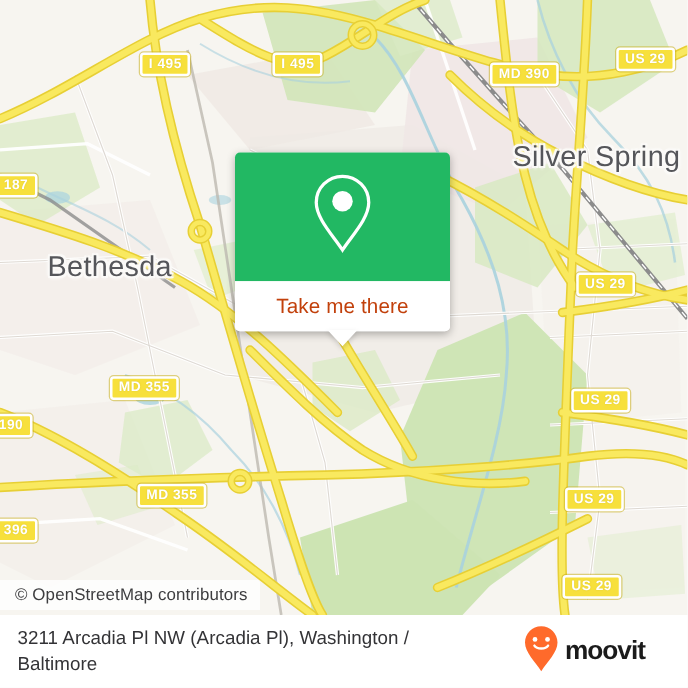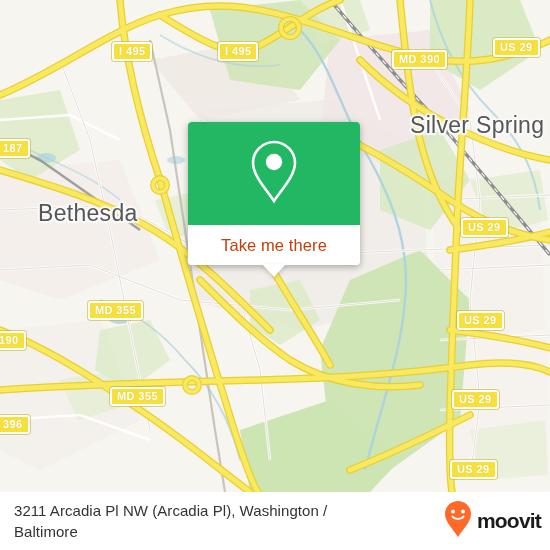--- a/index.html
+++ b/index.html
@@ -115,21 +115,21 @@
 
   
   .bottom-bar {
     position: absolute;
     left: 0; top: 492px;
     width: 550px; height: 58px;
     background: #ffffff;
     display: flex;
     align-items: center;
     justify-content: space-between;
-    padding: 0 7px 0 14px;
+    padding: 0 32px 0 14px;
     box-sizing: border-box;
   }
   .address-text {
     color: #333336;
     font-size: 15px;
     line-height: 21px;
     max-width: 380px;
     letter-spacing: 0.05px;
   }
   .brand {
@@ -310,20 +310,21 @@
             <circle cx="27" cy="24" r="8.2" fill="#ffffff"></circle>
           </svg>
         </span>
       </div>
       <div class="marker-foot">
         <span class="marker-foot-label">Take me there</span>
       </div>
       <div class="marker-tail"></div>
     </div>
 
+    <div class="attribution">© OpenStreetMap contributors</div>
   </div>
 
   <div class="bottom-bar">
     <div class="address-text">3211 Arcadia Pl NW (Arcadia Pl), Washington / Baltimore</div>
     <div class="brand">
       <span>
         <svg width="30" height="38" viewBox="0 0 30 38">
           <path d="M15 1 C7.8 1 2 6.8 2 14 C2 22 10 29 15 37 C20 29 28 22 28 14 C28 6.8 22.2 1 15 1 Z" fill="#ff6a2b"></path>
           <circle cx="10" cy="11.5" r="1.9" fill="#ffffff"></circle>
           <circle cx="20" cy="11.5" r="1.9" fill="#ffffff"></circle>

